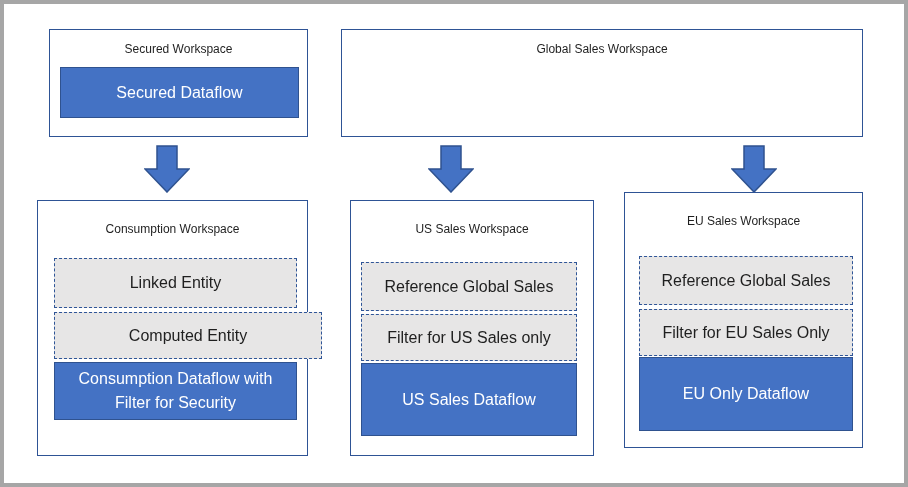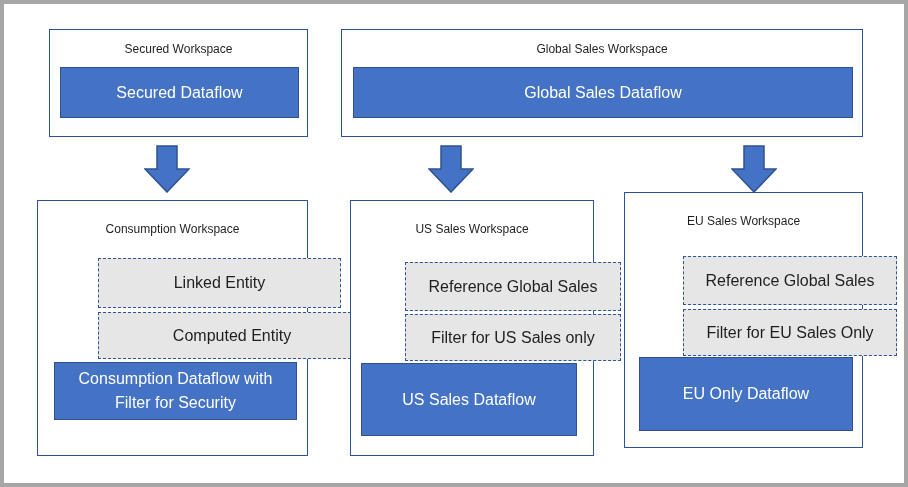--- a/index.html
+++ b/index.html
@@ -44,21 +44,20 @@
   }
   .block.dataflow{
     background:var(--blue-fill);
     border:1px solid var(--blue-border);
     color:var(--text-light);
   }
   .block.entity{
     background:var(--entity-fill);
     border:1.5px dashed var(--entity-border);
     color:var(--text-dark);
-    margin-left:44px;
   }
   .arrow{
     position:absolute;
     width:46px;height:48px;
   }
   .arrow polygon{
     fill:var(--blue-fill);
     stroke:var(--blue-border);
     stroke-width:1.5;
     stroke-linejoin:miter;
@@ -69,21 +68,20 @@
 
 <div class="canvas">
 
   <div class="ws" style="left:45px;top:25px;width:259px;height:108px">
     <div class="ws-title" style="height:37px">Secured Workspace</div>
     <div class="block dataflow" style="left:10px;top:37px;width:239px;height:51px">Secured Dataflow</div>
   </div>
 
   <div class="ws" style="left:337px;top:25px;width:522px;height:108px">
     <div class="ws-title" style="height:37px">Global Sales Workspace</div>
-    <div class="block dataflow" style="left:11px;top:37px;width:500px;height:51px">Global Sales Dataflow</div>
   </div>
 
   <svg class="arrow" style="left:140px;top:141px" viewBox="0 0 46 48">
     <polygon points="13,1 33,1 33,24 45,24 23,47 1,24 13,24"></polygon>
   </svg>
   <svg class="arrow" style="left:424px;top:141px" viewBox="0 0 46 48">
     <polygon points="13,1 33,1 33,24 45,24 23,47 1,24 13,24"></polygon>
   </svg>
   <svg class="arrow" style="left:727px;top:141px" viewBox="0 0 46 48">
     <polygon points="13,1 33,1 33,24 45,24 23,47 1,24 13,24"></polygon>

